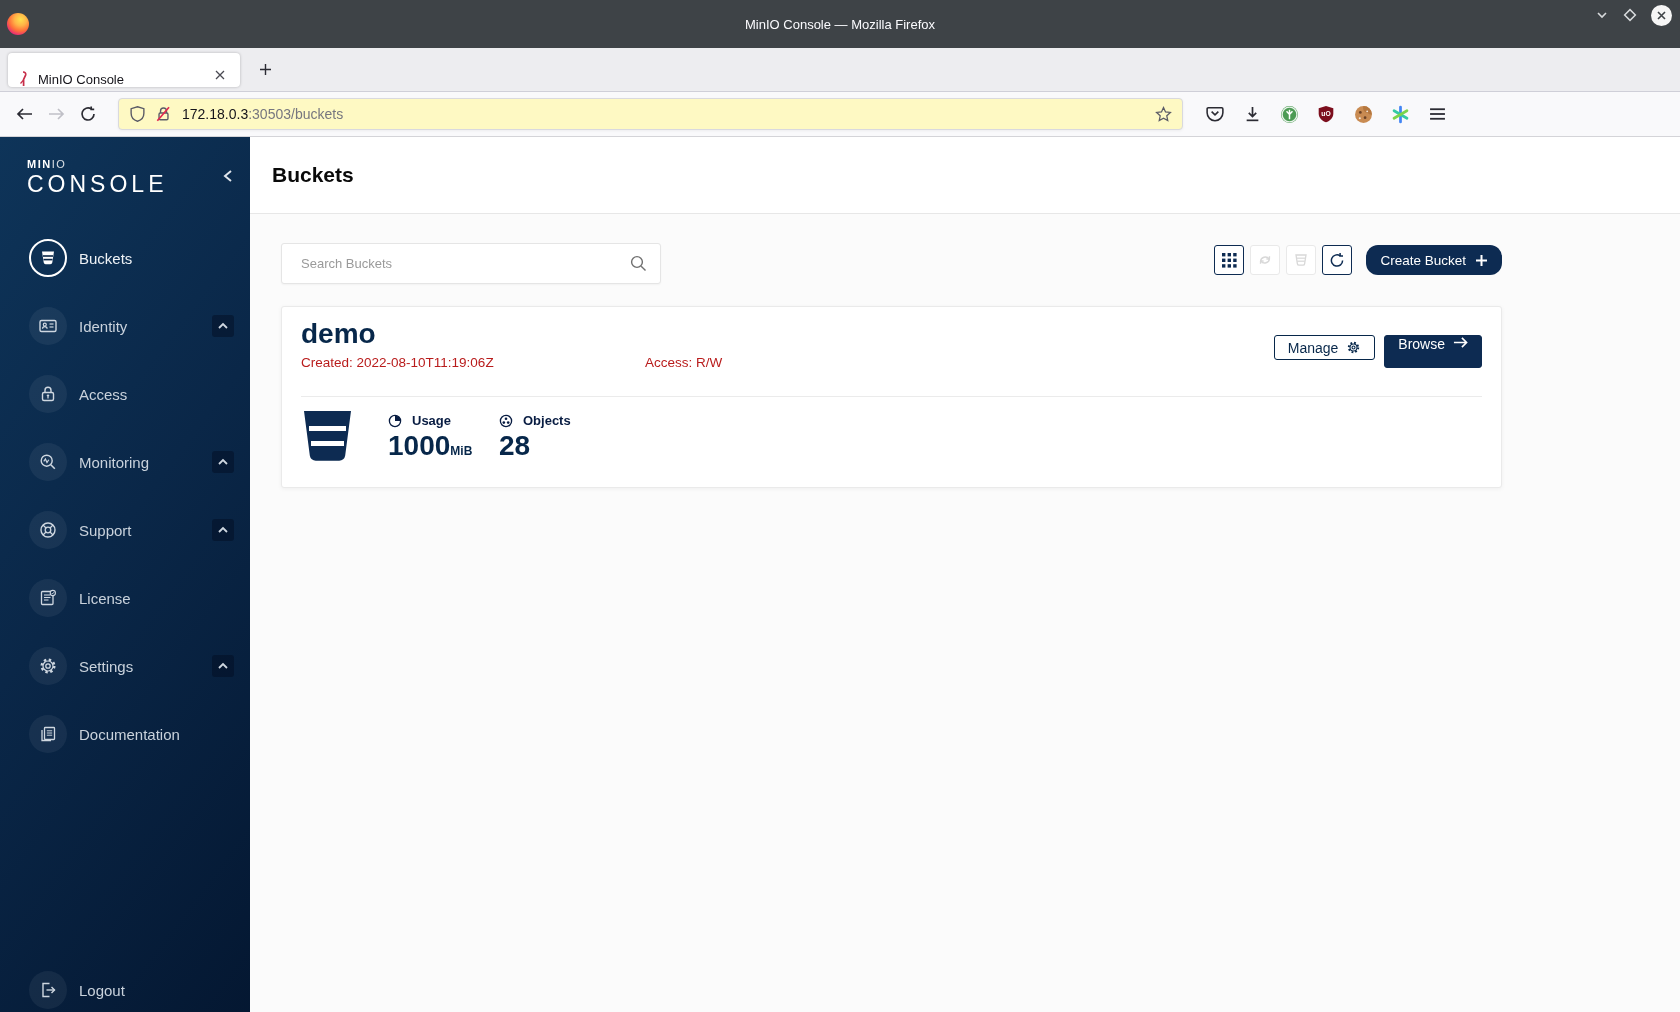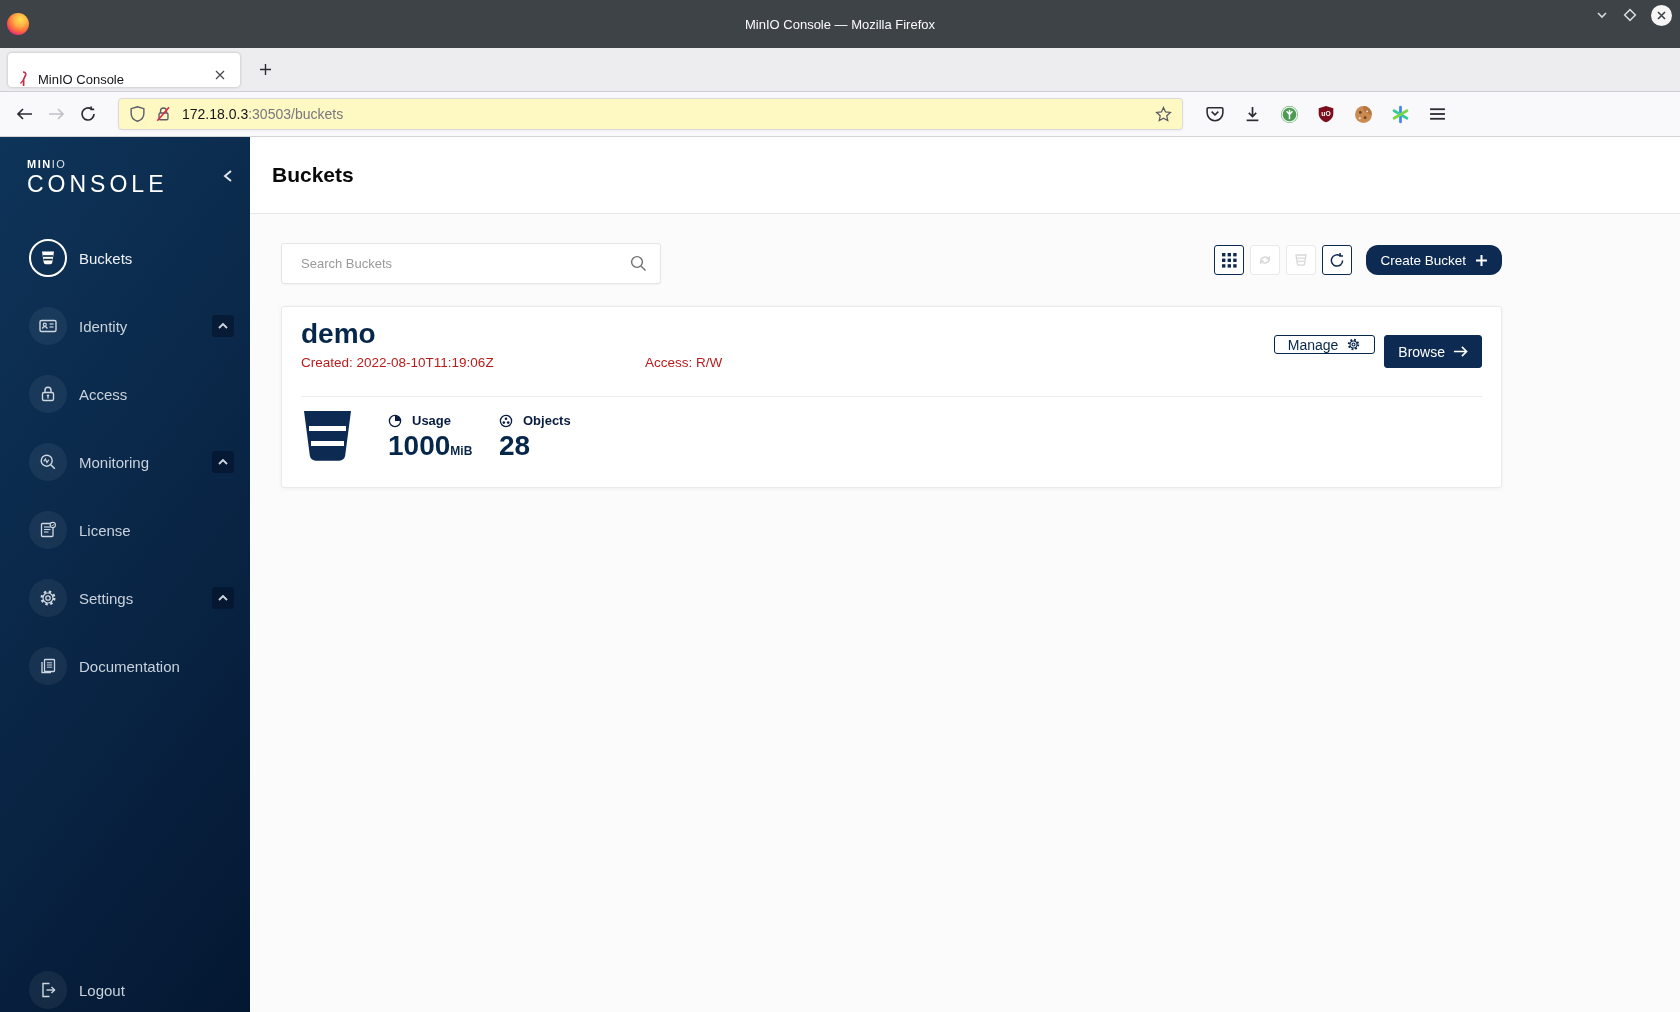--- a/index.html
+++ b/index.html
@@ -74,24 +74,24 @@
   .icon-btn.disabled { border-color:#e9e9e9; color:#d8d8d8; cursor:default; }
   .create-btn { height:30px; padding:0 14px; margin-left:8px; background:#0d2b52; color:#fff; border:none; border-radius:12px;
     font-size:13.5px; display:flex; align-items:center; gap:9px; cursor:pointer; font-family:"Liberation Sans", sans-serif; }
 
   .bucket-card { position:relative; margin-top:22px; height:182px; background:#fff; border:1px solid #eaeaea;
     border-radius:3px; box-shadow:0 1px 4px rgba(0,0,0,.05); }
   .bucket-name { position:absolute; top:11px; left:19px; font-size:28px; font-weight:bold; color:#07274a; cursor:pointer; }
   .bucket-meta { position:absolute; top:48px; left:19px; font-size:13.5px; color:#b91c1c; display:flex; }
   .meta-created { width:344px; }
   .card-btns { position:absolute; top:28px; right:19px; display:flex; gap:9px; }
-  .manage-btn { height:19px; padding:0 13px; background:#fff; border:1px solid #07274a; border-radius:3px; color:#07274a;
+  .manage-btn { height:25px; padding:0 13px; background:#fff; border:1px solid #07274a; border-radius:3px; color:#07274a;
     font-size:14px; display:flex; align-items:center; gap:8px; cursor:pointer; font-family:"Liberation Sans", sans-serif;text-align:right; }
   .browse-btn { height:33px; padding:0 13px; background:#0d2b52; border:1px solid #0d2b52; border-radius:3px; color:#fff;
-    font-size:14px; display:flex; align-items:center; gap:8px; cursor:pointer; font-family:"Liberation Sans", sans-serif; }
+    font-size:14px; display:flex; align-items:flex-start; gap:8px; cursor:pointer; font-family:"Liberation Sans", sans-serif; }
   .card-divider { position:absolute; top:89px; left:19px; right:19px; height:1px; background:#ebebeb; }
   .metric-bucket-icon { position:absolute; top:102px; left:19px; }
   .metric { position:absolute; top:106px; }
   .metric.usage { left:106px; }
   .metric.objects { left:217px; }
   .metric-label { display:flex; align-items:center; gap:10px; font-size:13px; font-weight:bold; color:#081c42; }
   .metric-value { margin-top:3px; font-size:28px; font-weight:bold; color:#07274a; line-height:1.1; }
   .metric-unit { font-size:12px; font-weight:bold; color:#07274a; }
 </style>
 </head>
@@ -290,20 +290,40 @@
             </svg>
         </span>
         <span class="si-label">Monitoring</span>
         <span class="si-chevron">
           <svg width="12" height="8" viewBox="0 0 12 8">
               <polyline points="2,6 6,2 10,6" fill="none" stroke="#cfd7e0" stroke-width="1.8"></polyline>
             </svg>
         </span>
       </div>
 
+      <div class="side-item">
+        <span class="si-circle">
+          <svg width="20" height="20" viewBox="0 0 20 20">
+              <circle cx="10" cy="10" r="7" fill="none" stroke="currentColor" stroke-width="1.4"></circle>
+              <circle cx="10" cy="10" r="2.8" fill="none" stroke="currentColor" stroke-width="1.3"></circle>
+              <g stroke="currentColor" stroke-width="1.3">
+                <line x1="12" y1="8" x2="15" y2="5"></line>
+                <line x1="8" y1="12" x2="5" y2="15"></line>
+                <line x1="8" y1="8" x2="5" y2="5"></line>
+                <line x1="12" y1="12" x2="15" y2="15"></line>
+              </g>
+            </svg>
+        </span>
+        <span class="si-label">Support</span>
+        <span class="si-chevron">
+          <svg width="12" height="8" viewBox="0 0 12 8">
+              <polyline points="2,6 6,2 10,6" fill="none" stroke="#cfd7e0" stroke-width="1.8"></polyline>
+            </svg>
+        </span>
+      </div>
 
       <div class="side-item">
         <span class="si-circle">
           <svg width="20" height="20" viewBox="0 0 20 20">
               <rect x="3.5" y="3.5" width="11.5" height="13" rx="1" fill="none" stroke="currentColor" stroke-width="1.3"></rect>
               <line x1="6" y1="7" x2="12.5" y2="7" stroke="currentColor" stroke-width="1.1"></line>
               <line x1="6" y1="9.5" x2="12.5" y2="9.5" stroke="currentColor" stroke-width="1.1"></line>
               <line x1="6" y1="12" x2="10.5" y2="12" stroke="currentColor" stroke-width="1.1"></line>
               <circle cx="14.8" cy="5" r="2.6" fill="#0a2748" stroke="currentColor" stroke-width="1.1"></circle>
               <polyline points="13.7,5 14.5,5.9 16,4.2" fill="none" stroke="currentColor" stroke-width="1"></polyline>

